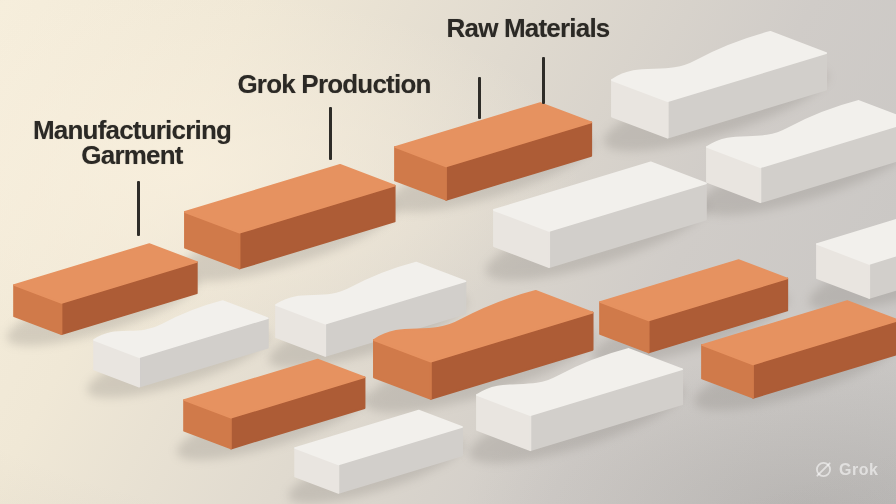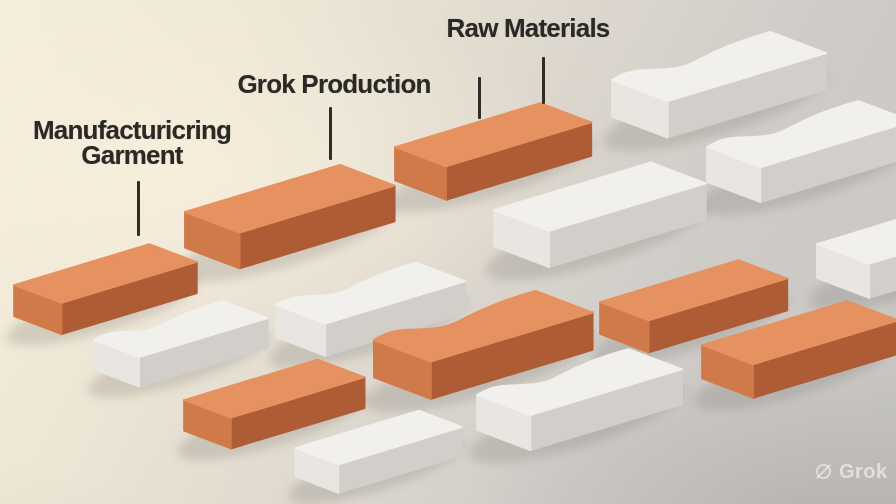--- a/index.html
+++ b/index.html
@@ -24,21 +24,21 @@
     text-shadow:0 0 1px rgba(43,41,37,0.35);
   }
   .leader{
     position:absolute;width:3px;background:#2e2c28;z-index:4;border-radius:1px;
   }
   .watermark{
     position:absolute;left:814px;top:460px;display:flex;align-items:center;gap:6px;
     color:rgba(255,255,255,0.55);z-index:6;
   }
   .watermark .wm-text{
-    font-size:20px;font-weight:600;letter-spacing:0.5px;
+    font-size:16px;font-weight:600;letter-spacing:0.5px;
   }
   .watermark svg{display:block;}
 </style>
 </head>
 <body>
 
 <div class="stage">
 
   <svg class="scene" width="896" height="504" viewBox="0 0 896 504">
     <defs>

